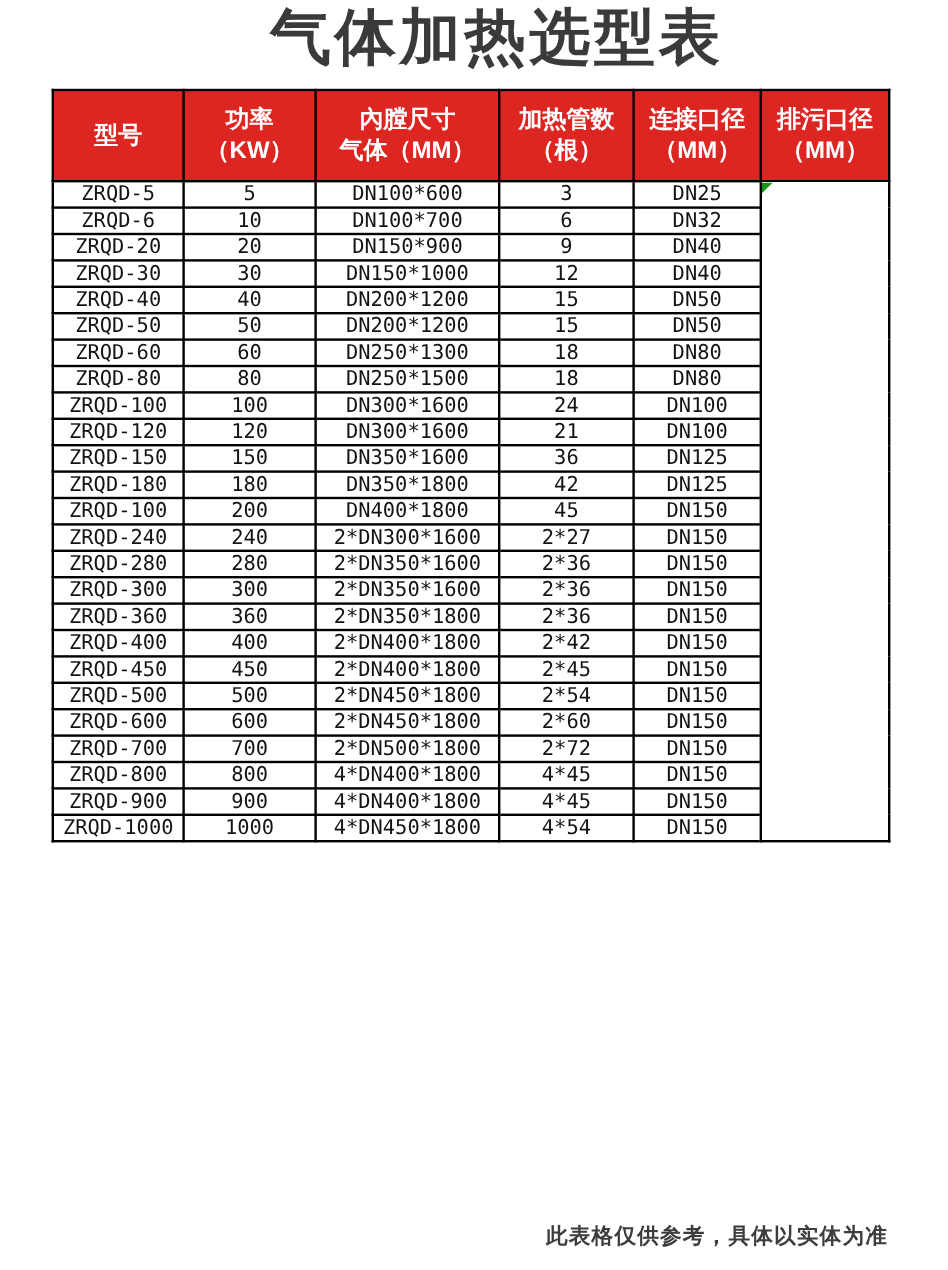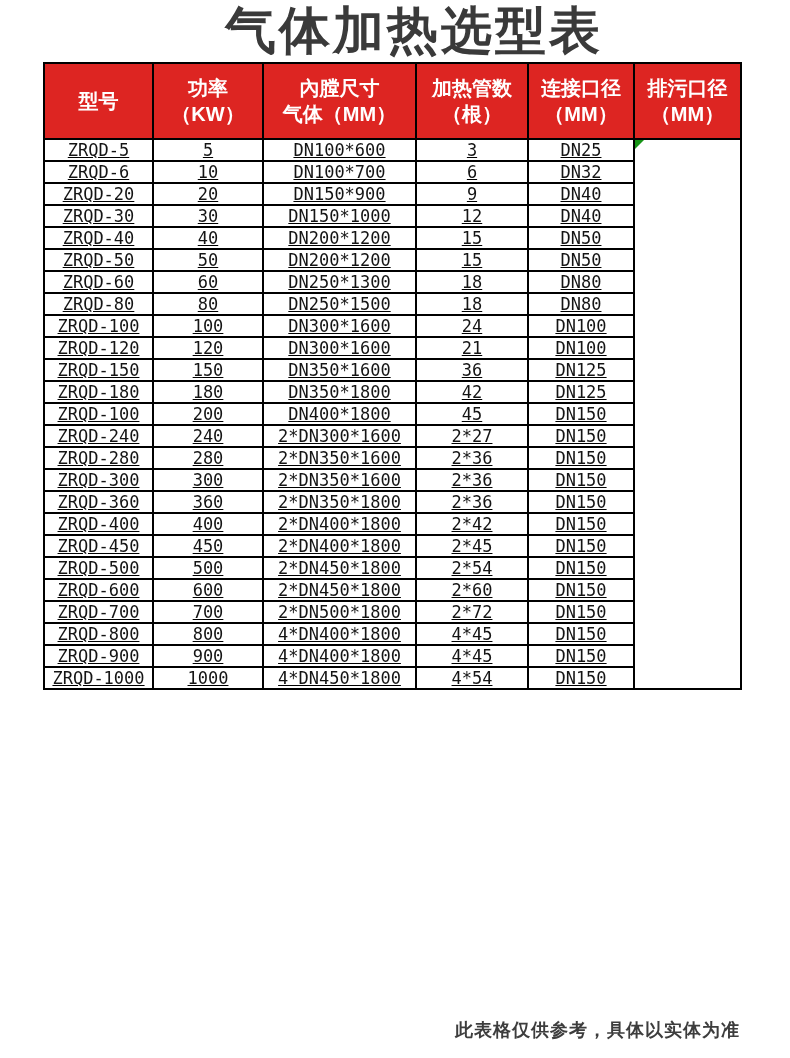--- a/index.html
+++ b/index.html
@@ -17,21 +17,21 @@
     font-size: 51px;
     font-weight: bold;
     color: #3a3a3a;
     letter-spacing: 3px;
     line-height: 62px;
     white-space: nowrap;
     margin-left: 19px;
   }
   table.spec-table {
     position: absolute;
-    left: 43px; top: 62px;
+    left: 43px; top: 74px;
     border-collapse: collapse;
     table-layout: fixed;
     width: 697px;
   }
   .spec-table th {
     background: #dd2522;
     color: #ffffff;
     font-size: 20px;
     font-weight: bold;
     height: 74px;
@@ -46,21 +46,21 @@
     border: 2px solid #000000;
     padding: 0;
     text-align: center;
     vertical-align: middle;
     font-family: "DejaVu Sans Mono", "Liberation Mono", monospace;
     font-size: 17px;
     color: #141414;
     white-space: nowrap;
     overflow: hidden;
   }
-  .spec-table tbody tr { height: 17px; text-decoration: underline; }
+  .spec-table tbody tr { height: 17px; }
   td.drain-cell {
     position: relative;
     background: #ffffff;
   }
   .corner-marker {
     position: absolute;
     top: 0; left: 0;
     width: 0; height: 0;
     border-top: 9px solid #169416;
     border-right: 9px solid transparent;

